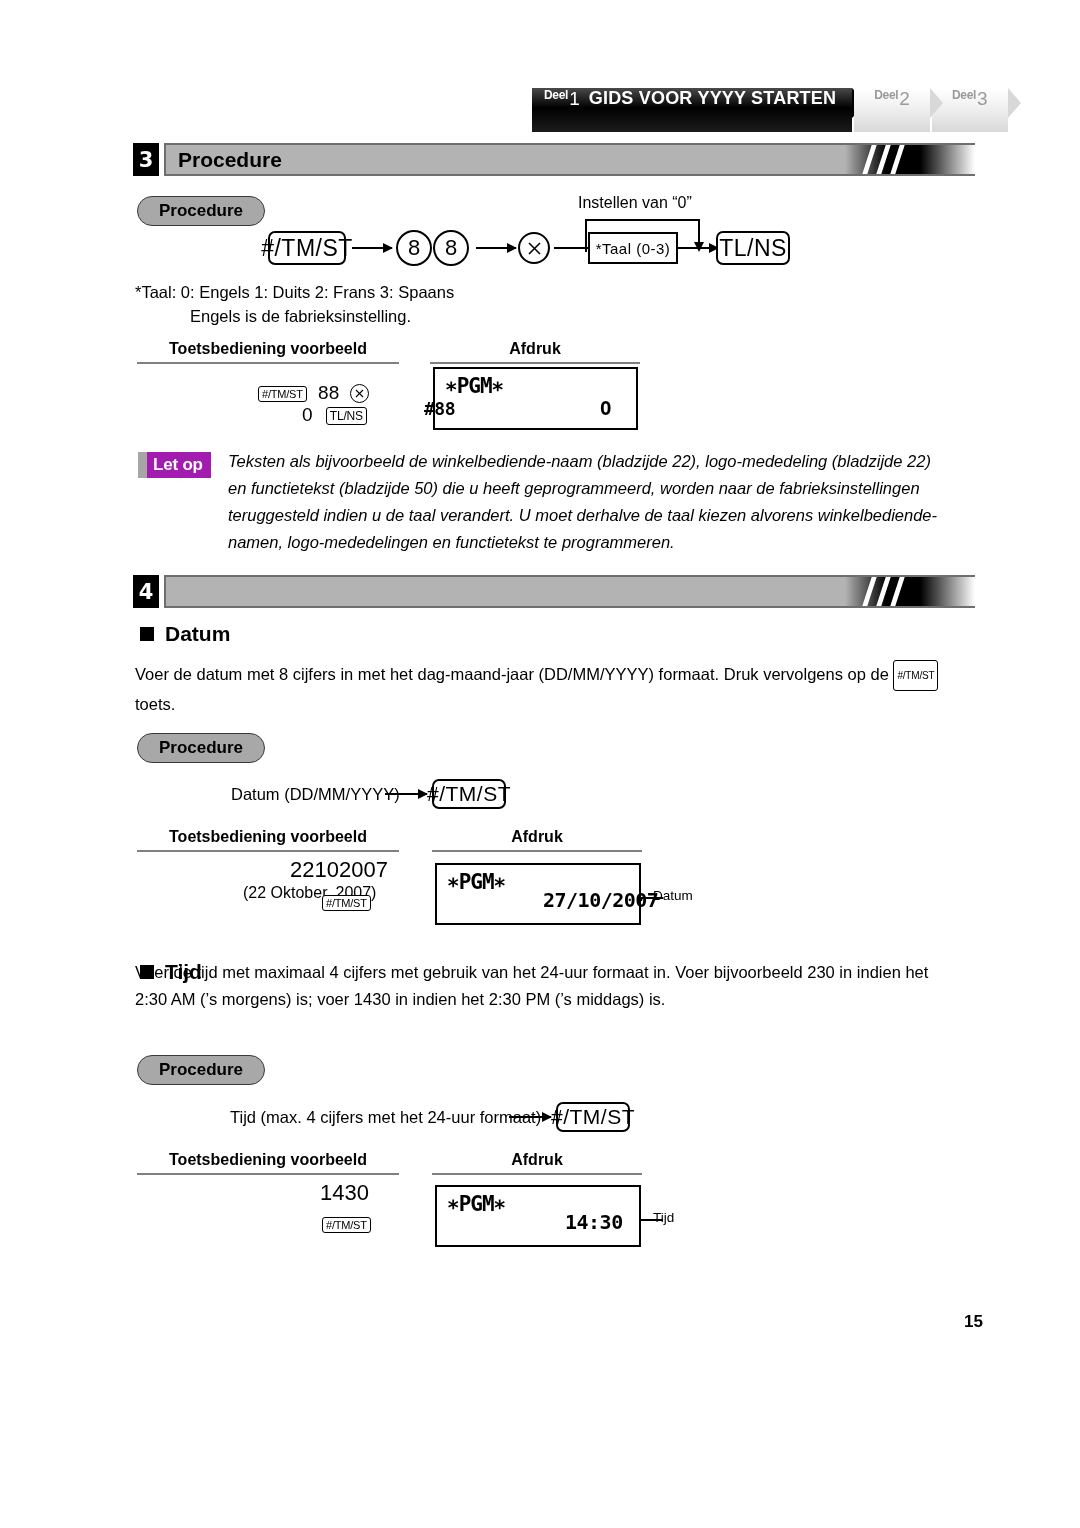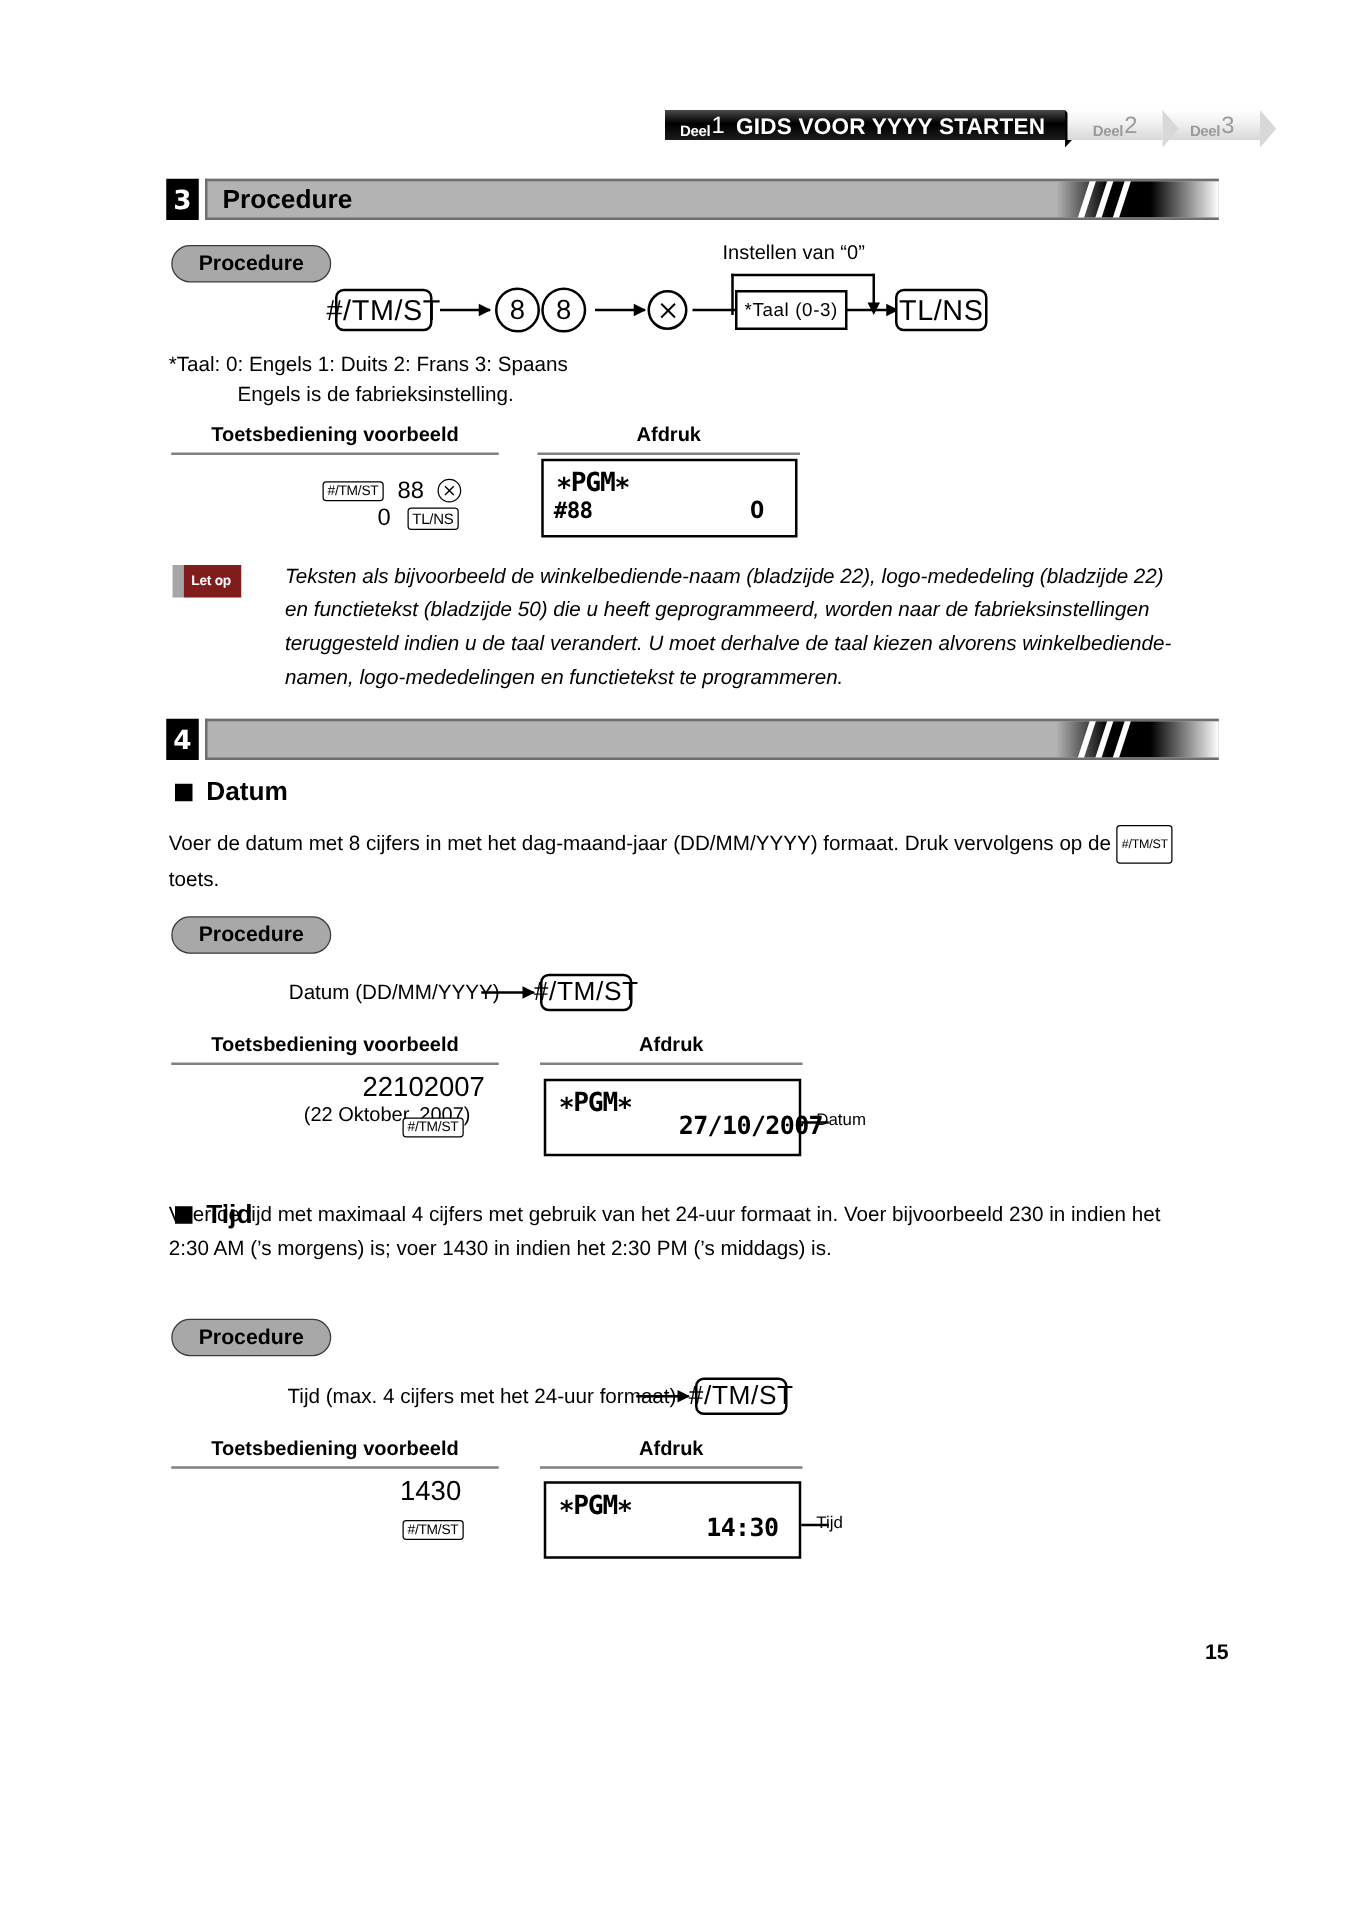--- a/index.html
+++ b/index.html
@@ -21,22 +21,22 @@
     position: absolute;
     left: 532px;
     top: 88px;
     height: 30px;
     display: flex;
     align-items: stretch;
   }
   .tab {
     position: relative;
     display: flex;
-    align-items: flex-end;
-    height: 24px;
+    align-items: flex-start;
+    height: 44px;
     box-sizing: border-box;
   }
   .tab-active {
     background: linear-gradient(180deg, #4a4a4a 0%, #000000 45%, #1c1c1c 100%);
     padding: 0 16px 0 12px;
     color: #ffffff;
   }
   .tab-active::after {
     content: "";
     position: absolute;
@@ -304,23 +304,23 @@
     height: 26px;
     display: flex;
     align-items: stretch;
     box-sizing: border-box;
   }
   .letop-badge .barlet {
     width: 9px;
     background: #a6a6a6;
   }
   .letop-badge .lab {
-    background: #7f1d1d;
+    background: #a21caf;
     color: #ffffff;
-    font-size: 11px;
+    font-size: 17px;
     font-weight: bold;
     padding: 0 8px 0 6px;
     display: flex;
     align-items: center;
     letter-spacing: -0.2px;
   }
   .note-text {
     position: absolute;
     font-size: 16.5px;
     line-height: 27px;
@@ -448,21 +448,21 @@
   </span>
 </div>
 <div class="abs" style="left:302px; top:404px; font-size:19px;">
   <span>0</span>
   <span class="key-small" style="margin-left:8px; font-size:12px;">TL/NS</span>
 </div>
 
 <div class="receipt" style="left:433px; top:367px; width:205px; height:63px;">
 </div>
 <div class="pgm" style="left:445px; top:374px;">∗PGM∗</div>
-<div class="rcpt-line" style="left:443px; top:398px;">#88</div>
+<div class="rcpt-line" style="left:424px; top:398px;">#88</div>
 <div class="rcpt-line" style="left:600px; top:397px; font-size:19px;">O</div>
 
 <div class="letop-badge" style="left:138px; top:452px;">
   <span class="barlet"></span>
   <span class="lab">Let op</span>
 </div>
 <div class="note-text" style="left:228px; top:448px; width:725px;">Teksten als bijvoorbeeld de winkelbediende-naam (bladzijde 22), logo-mededeling (bladzijde 22) en functietekst (bladzijde 50) die u heeft geprogrammeerd, worden naar de fabrieksinstellingen teruggesteld indien u de taal verandert. U moet derhalve de taal kiezen alvorens winkelbediende-namen, logo-mededelingen en functietekst te programmeren.</div>
 
 <div class="sec-header" style="top:575px;">
   <div class="sec-num">4</div>

